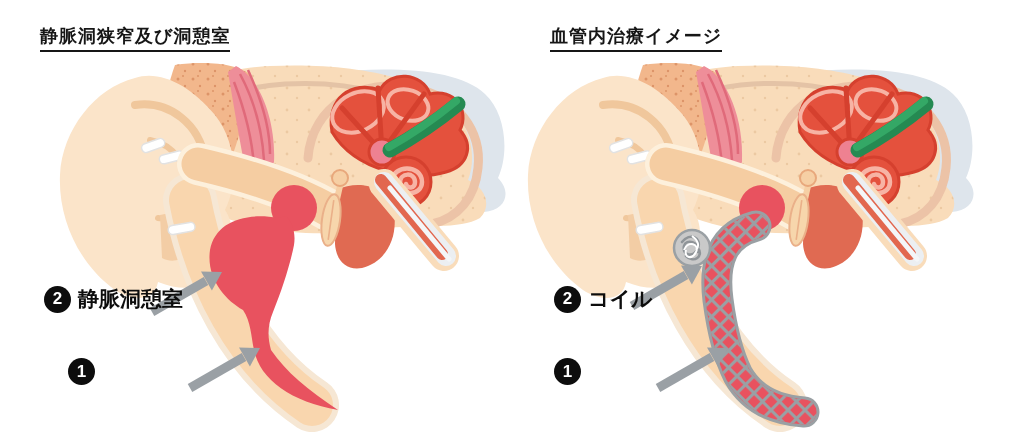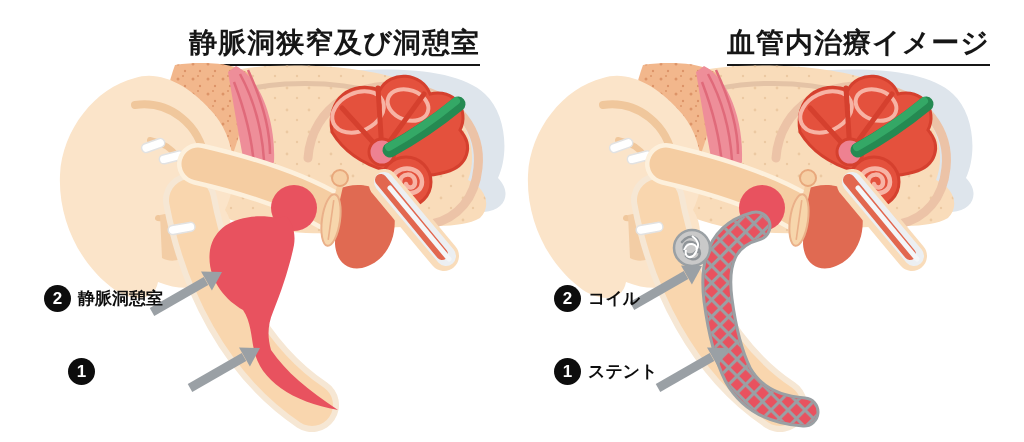--- a/index.html
+++ b/index.html
@@ -1,28 +1,28 @@
 <!DOCTYPE html>
 <html><head>
 <meta charset="utf-8">
 <style>
   html,body{margin:0;padding:0;background:#ffffff;}
   body{width:1024px;height:442px;position:relative;overflow:hidden;
        font-family:"Liberation Sans","DejaVu Sans",sans-serif;}
   .stage{position:absolute;inset:0;}
-  .panel-title{position:absolute;top:24px;width:440px;text-align:right;
-               font-size:28px;font-weight:700;color:#161616;letter-spacing:1px;}
+  .panel-title{position:absolute;top:24px;width:440px;text-align:left;
+               font-size:18px;font-weight:700;color:#161616;letter-spacing:1px;}
   .panel-title span{display:inline-block;border-bottom:2.5px solid #161616;padding-bottom:2px;}
   #title-left{left:40px;}
   #title-right{left:550px;font-family:Liberation Mono, monospace;}
   .callout{position:absolute;display:flex;align-items:center;gap:7px;white-space:nowrap;}
   .callout .num{display:inline-flex;align-items:center;justify-content:center;
                 width:27px;height:27px;border-radius:50%;background:#0d0d0d;color:#ffffff;
                 font-size:17px;font-weight:700;flex:0 0 auto;}
-  .callout .txt{font-size:17px;font-weight:700;color:#0d0d0d;}
+  .callout .txt{font-size:21px;font-weight:700;color:#0d0d0d;}
   #callout-l2{left:44px;top:285px;}
   #callout-l1{left:68px;top:358px;}
   #callout-r2{left:554px;top:285px;}
   #callout-r1{left:554px;top:358px;}
   svg{display:block;}
 </style>
 </head>
 <body>
 
 <div class="stage">
@@ -202,16 +202,15 @@
   </div>
   <div class="callout" id="callout-l1">
     <span class="num">1</span>
   </div>
   <div class="callout" id="callout-r2">
     <span class="num">2</span>
     <span class="txt">コイル</span>
   </div>
   <div class="callout" id="callout-r1">
     <span class="num">1</span>
-    <span class="txt">ステント</span>
   </div>
 
 </div>
 
 </body></html>

